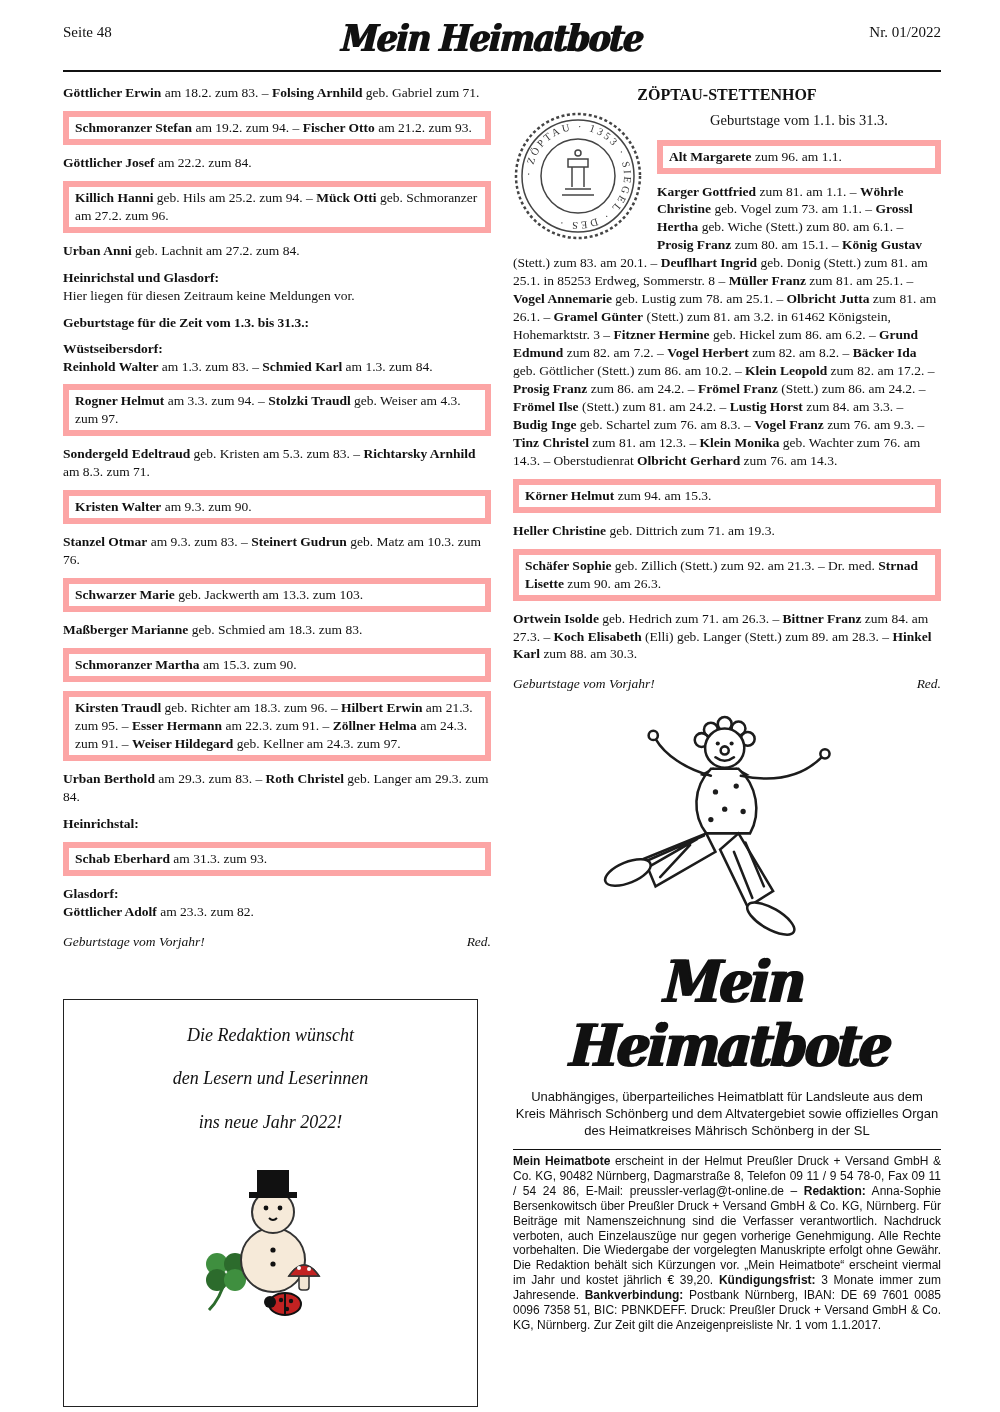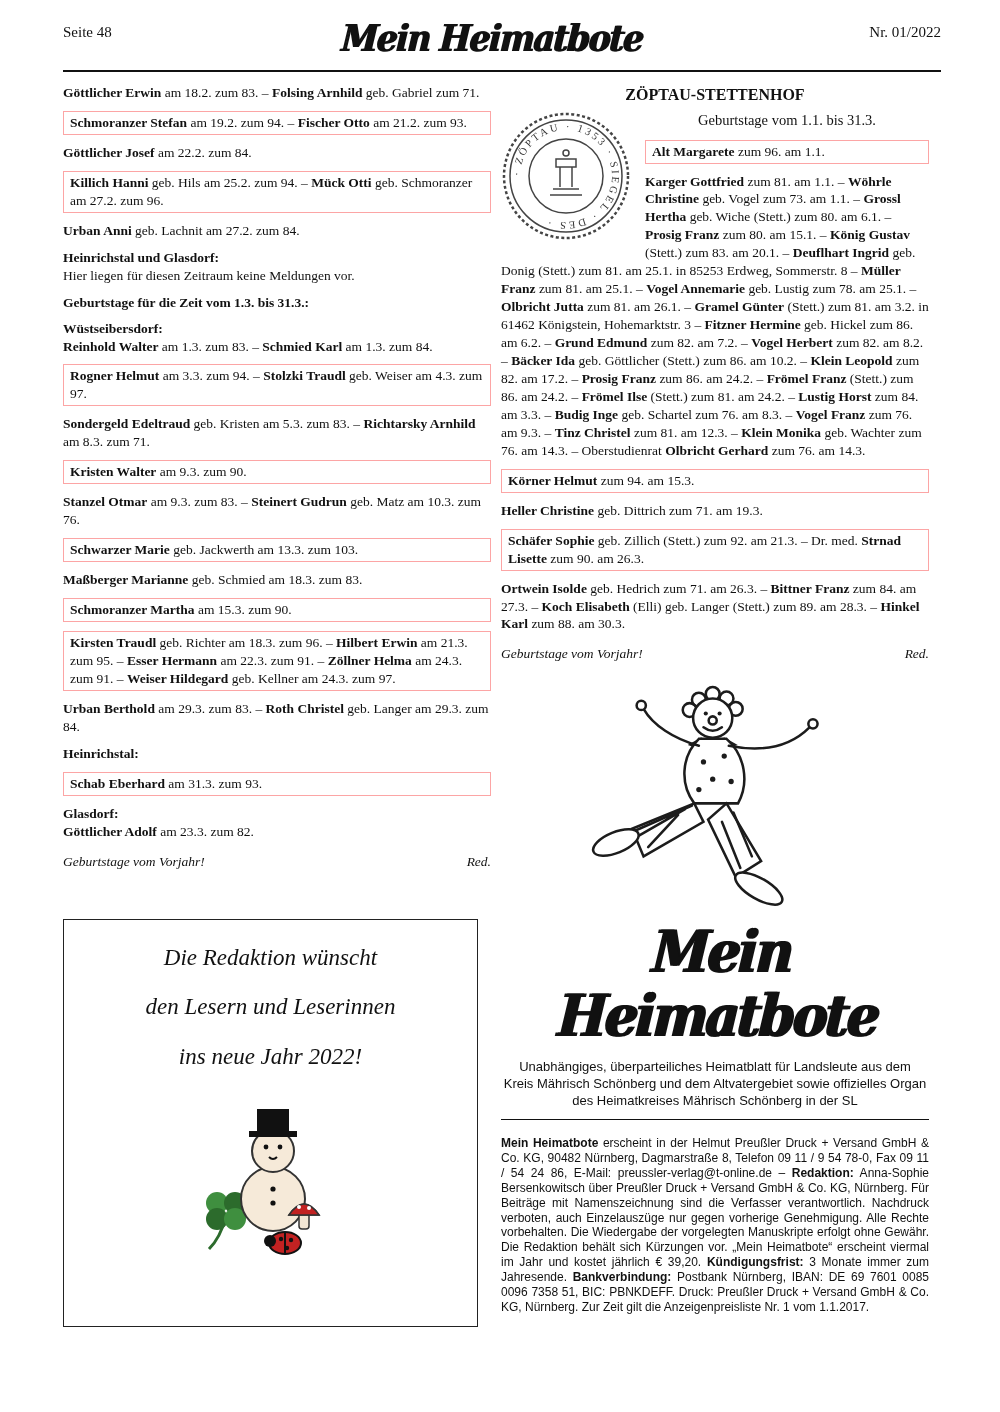--- a/index.html
+++ b/index.html
@@ -8,43 +8,43 @@
   .page { position:relative; width:1000px; height:1412px; overflow:hidden; background:#fff; }
 
   .header { position:absolute; top:24px; left:63px; width:878px; display:flex; justify-content:space-between; align-items:flex-start; }
   .page-label, .issue { font-size:15px; padding-bottom:4px; }
   .blackletter { font-family:"DejaVu Serif", serif; font-weight:700; font-style:italic;
                  letter-spacing:-0.045em; display:inline-block; transform:scaleY(1.12) skewX(-4deg);
                  transform-origin:center bottom; text-shadow:0.05em 0 0 currentColor; }
   .masthead-small { font-size:33px; line-height:1; }
   .header-rule { position:absolute; top:70px; left:63px; width:878px; border-top:2px solid #111; }
 
-  .columns { position:absolute; top:84px; left:63px; width:878px; display:flex; gap:10px; }
+  .columns { position:absolute; top:84px; left:63px; width:878px; display:flex; gap:22px; }
   .col { width:428px; font-size:13.5px; line-height:1.33; }
 
   .entry { margin:0 0 9px; }
   .entry.heading { font-weight:bold; margin:8px 0 0; }
-  .entry.boxed { border:1px solid #fca5a5; padding:2px 6px; margin:9px 0; display:flow-root; }
+  .entry.boxed { border:6px solid #fca5a5; padding:2px 6px; margin:9px 0; display:flow-root; }
   .entry.note { display:flex; justify-content:space-between; font-style:italic; margin-top:12px; }
   .b { font-weight:bold; }
 
   .rc-title { text-align:center; font-weight:bold; font-size:16px; margin:0 0 6px; }
   .rc-sub { text-align:center; font-weight:normal; font-size:14.5px; margin:0 0 6px; }
   .seal-wrap { float:left; width:130px; height:130px; margin:0 14px 4px 0; }
 
   .wishes { margin-top:48px; width:415px; height:408px; border:1.5px solid #222; text-align:center; padding-top:24px; }
-  .wish-line { font-size:23px; font-style:italic; margin:0 0 21px; line-height:1.25; }
+  .wish-line { font-size:18px; font-style:italic; margin:0 0 21px; line-height:1.25; }
   .wishes-art { margin-top:2px; }
 
   .clown-wrap { text-align:center; margin:4px 0 2px; }
 
   .masthead-big-wrap { text-align:center; margin:14px 0 10px; }
   .masthead-big { font-size:52px; line-height:1.1; }
   .description { font-family:Liberation Sans, sans-serif; font-size:13px; line-height:1.32; text-align:center; margin:0 2px 10px; }
-  .impressum { font-family:"Liberation Sans", sans-serif; font-size:12px; line-height:1.24; text-align:justify; border-top:1.5px solid #111; padding-top:16px; }
+  .impressum { font-family:"Liberation Sans", sans-serif; font-size:12px; line-height:1.24; text-align:justify; border-top:1.5px solid #111; padding-top:4px; }
 
   svg text { font-family:"Liberation Serif", serif; }
 </style>
 </head>
 <body>
 
 <div class="page">
 
   <div class="header">
     <span class="page-label">Seite 48</span>

